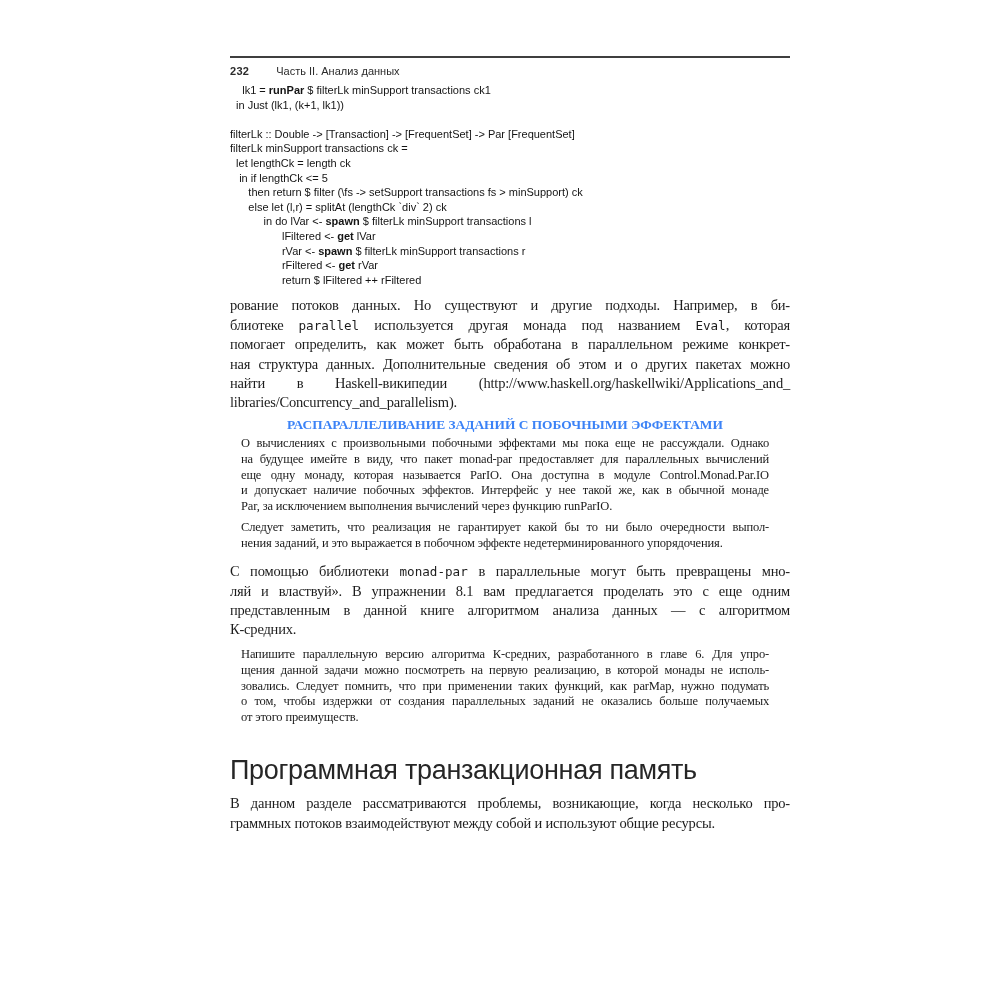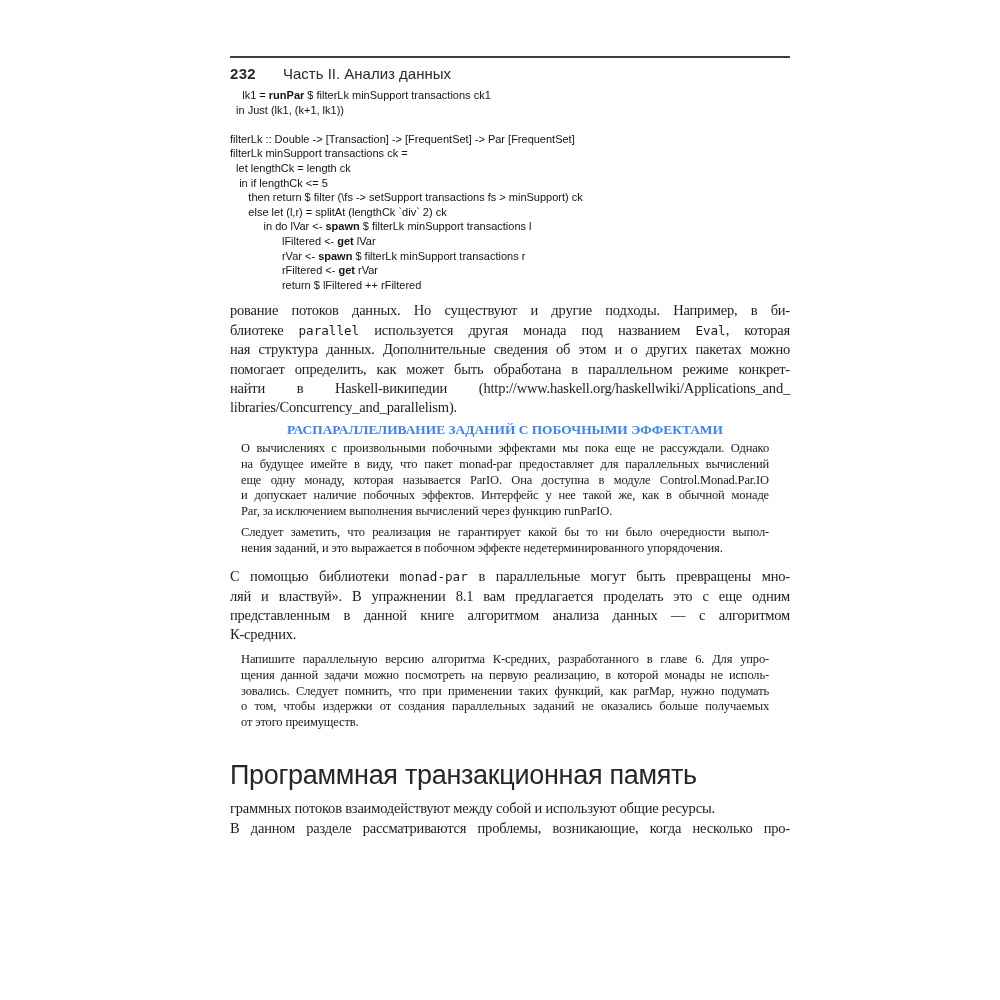--- a/index.html
+++ b/index.html
@@ -5,21 +5,21 @@
   html, body { margin:0; padding:0; }
   body {
     width:1000px; height:1000px; background:#ffffff; position:relative;
     font-family:"Liberation Serif", serif; overflow:hidden;
   }
   .page { position:absolute; left:230px; top:0; width:560px; color:#1c1c1c; }
 
   .hdr {
     margin-top:56px; border-top:2px solid #3f3f3f; padding-top:7px;
     display:flex; align-items:baseline; gap:27px;
-    font-family:"Liberation Sans", sans-serif; font-size:15px; color:#2b2b2b;
+    font-family:"Liberation Sans", sans-serif; font-size:11px; color:#2b2b2b;
   }
   .hdr .num { font-weight:700; letter-spacing:.3px; }
 
   .code {
     margin-top:6px; font-family:Liberation Sans, sans-serif;
     font-size:11px; line-height:14.6px; color:#141414;
   }
   .code .tline { white-space:pre; }
   .b { font-weight:700; }
   .mono { font-family:"DejaVu Sans Mono", monospace; font-size:12.6px; letter-spacing:0; }
@@ -72,22 +72,22 @@
       <div class="tline"><span>           in do lVar &lt;- </span><span class="b">spawn</span><span> $ filterLk minSupport transactions l</span></div>
       <div class="tline"><span>                 lFiltered &lt;- </span><span class="b">get</span><span> lVar</span></div>
       <div class="tline"><span>                 rVar &lt;- </span><span class="b">spawn</span><span> $ filterLk minSupport transactions r</span></div>
       <div class="tline"><span>                 rFiltered &lt;- </span><span class="b">get</span><span> rVar</span></div>
       <div class="tline"><span>                 return $ lFiltered ++ rFiltered</span></div>
     </div>
 
   <div class="para p1">
       <div class="tline jl"><span>рование потоков данных. Но существуют и другие подходы. Например, в би-</span></div>
       <div class="tline jl"><span>блиотеке </span><span class="mono">parallel</span><span> используется другая монада под названием </span><span class="mono">Eval</span><span>, которая</span></div>
+      <div class="tline jl"><span>помогает определить, как может быть обработана в параллельном режиме конкрет-</span></div>
       <div class="tline jl"><span>ная структура данных. Дополнительные сведения об этом и о других пакетах можно</span></div>
-      <div class="tline jl"><span>помогает определить, как может быть обработана в параллельном режиме конкрет-</span></div>
       <div class="tline jl"><span>найти в Haskell-википедии (http://www.haskell.org/haskellwiki/Applications_and_</span></div>
       <div class="tline"><span>libraries/Concurrency_and_parallelism).</span></div>
     </div>
 
   <section class="note">
     <h3>РАСПАРАЛЛЕЛИВАНИЕ ЗАДАНИЙ С ПОБОЧНЫМИ ЭФФЕКТАМИ</h3>
     <div class="np">
         <div class="tline jl"><span>О вычислениях с произвольными побочными эффектами мы пока еще не рассуждали. Однако</span></div>
         <div class="tline jl"><span>на будущее имейте в виду, что пакет monad-par предоставляет для параллельных вычислений</span></div>
         <div class="tline jl"><span>еще одну монаду, которая называется ParIO. Она доступна в модуле Control.Monad.Par.IO</span></div>
@@ -113,17 +113,17 @@
         <div class="tline jl"><span>щения данной задачи можно посмотреть на первую реализацию, в которой монады не исполь-</span></div>
         <div class="tline jl"><span>зовались. Следует помнить, что при применении таких функций, как parMap, нужно подумать</span></div>
         <div class="tline jl"><span>о том, чтобы издержки от создания параллельных заданий не оказались больше получаемых</span></div>
         <div class="tline"><span>от этого преимуществ.</span></div>
       </div>
   </section>
 
   <h1 class="section">Программная транзакционная память</h1>
 
   <div class="para p3">
+      <div class="tline jl"><span>В данном разделе рассматриваются проблемы, возникающие, когда несколько про-</span></div>
       <div class="tline"><span>граммных потоков взаимодействуют между собой и используют общие ресурсы.</span></div>
-      <div class="tline jl"><span>В данном разделе рассматриваются проблемы, возникающие, когда несколько про-</span></div>
     </div>
 
 </div>
 
 </body></html>

